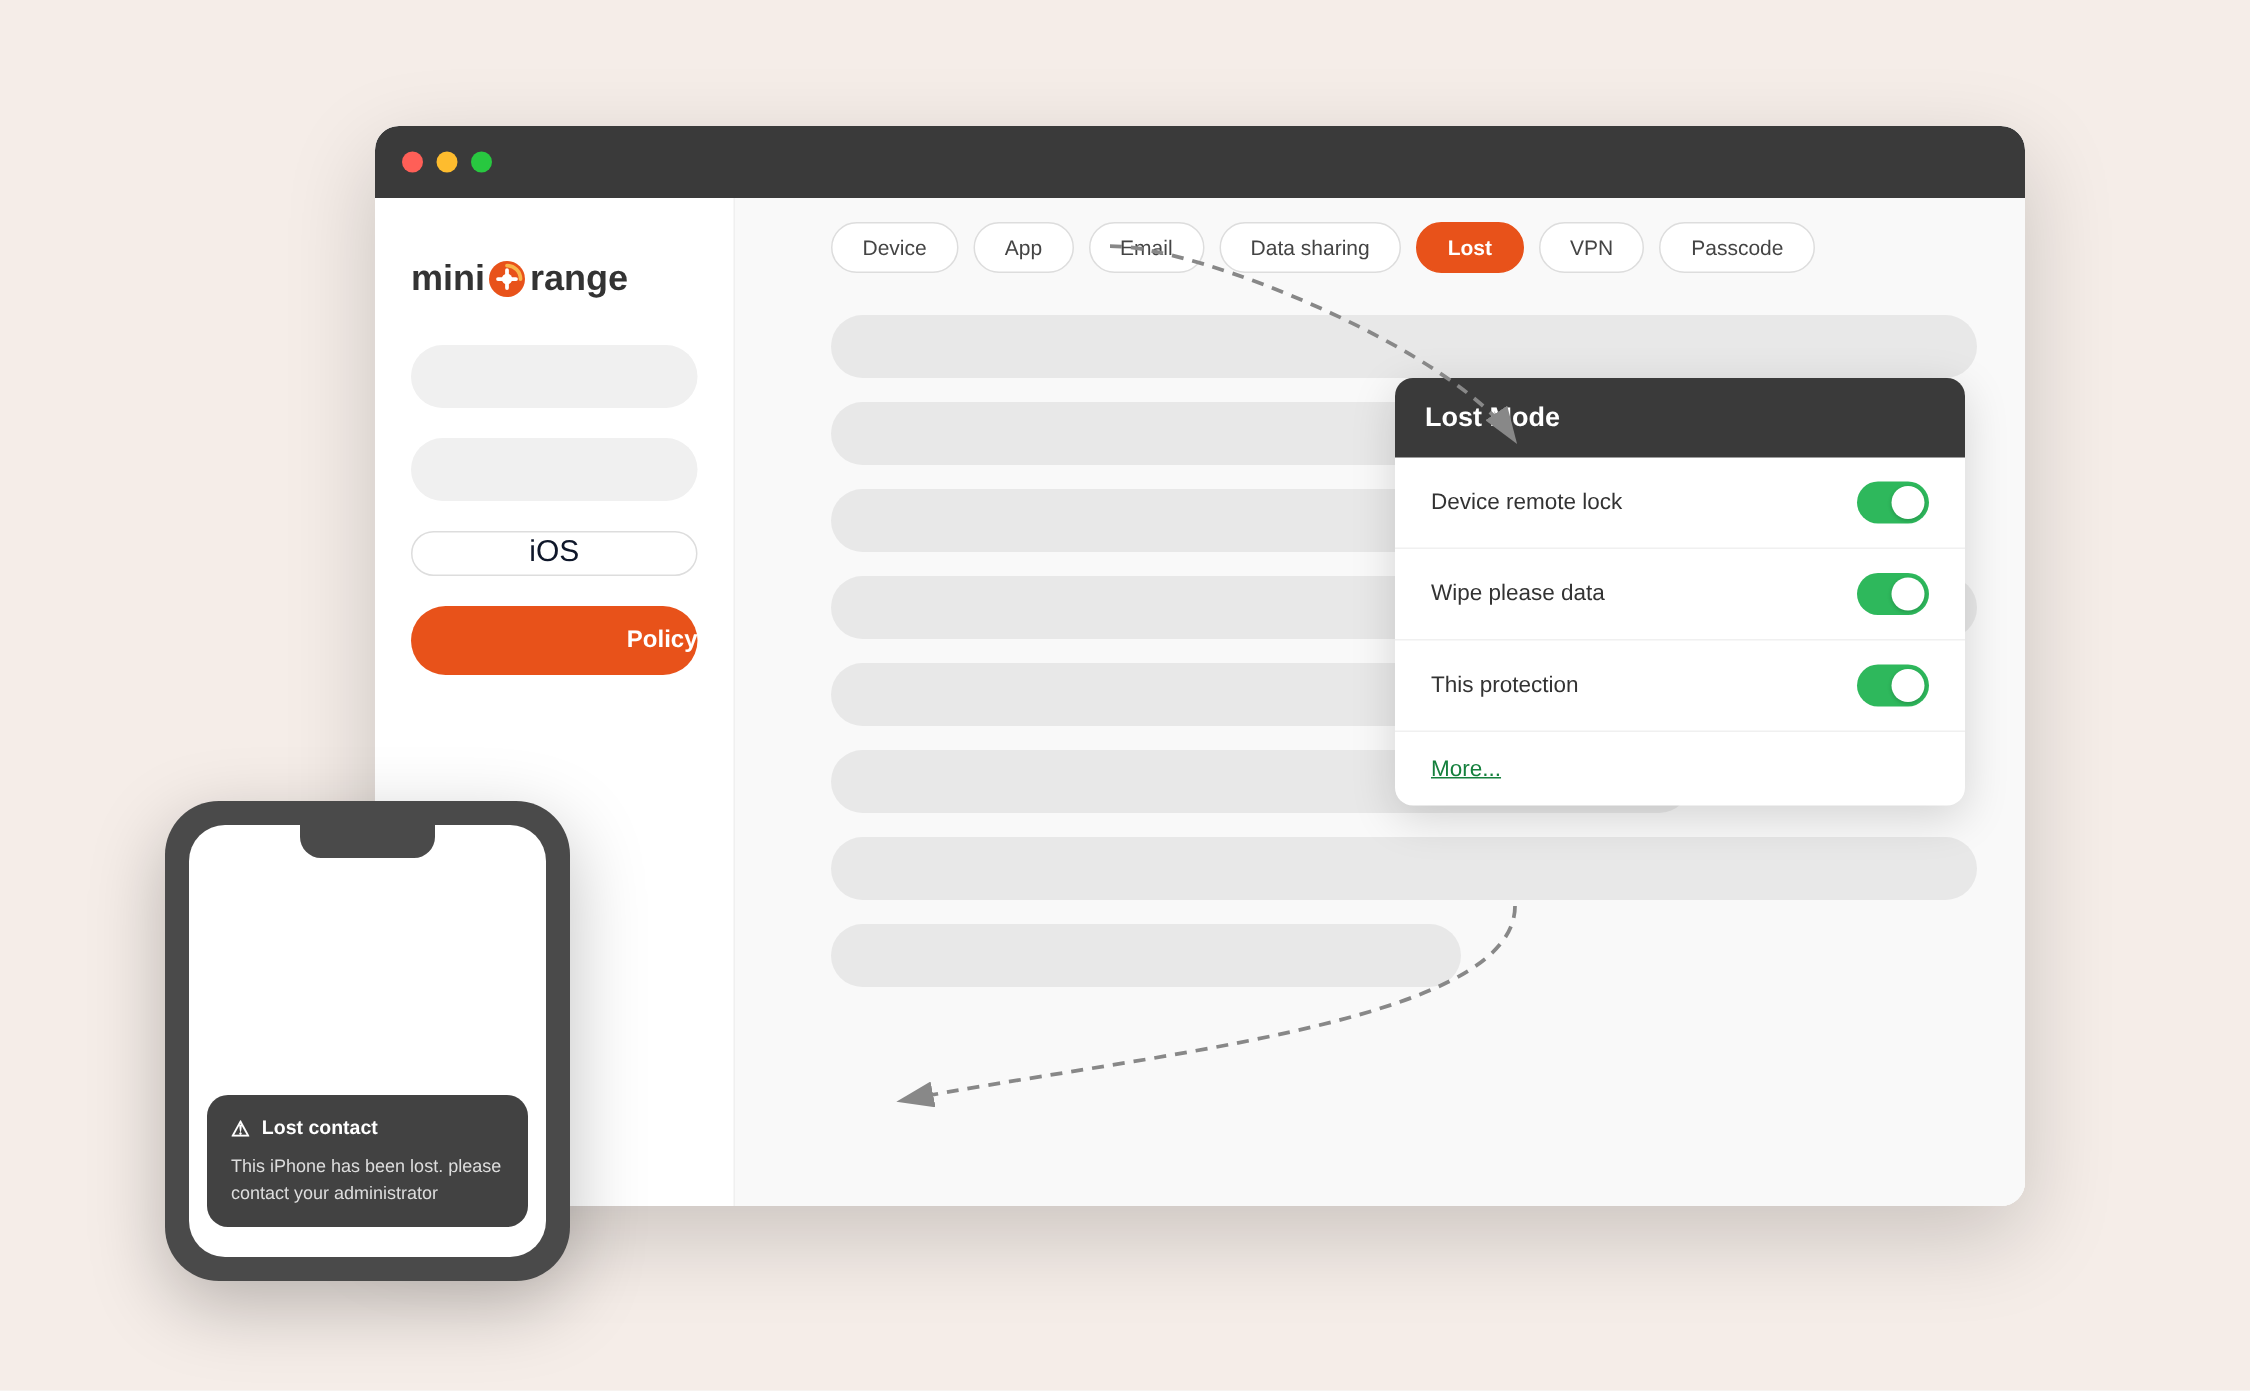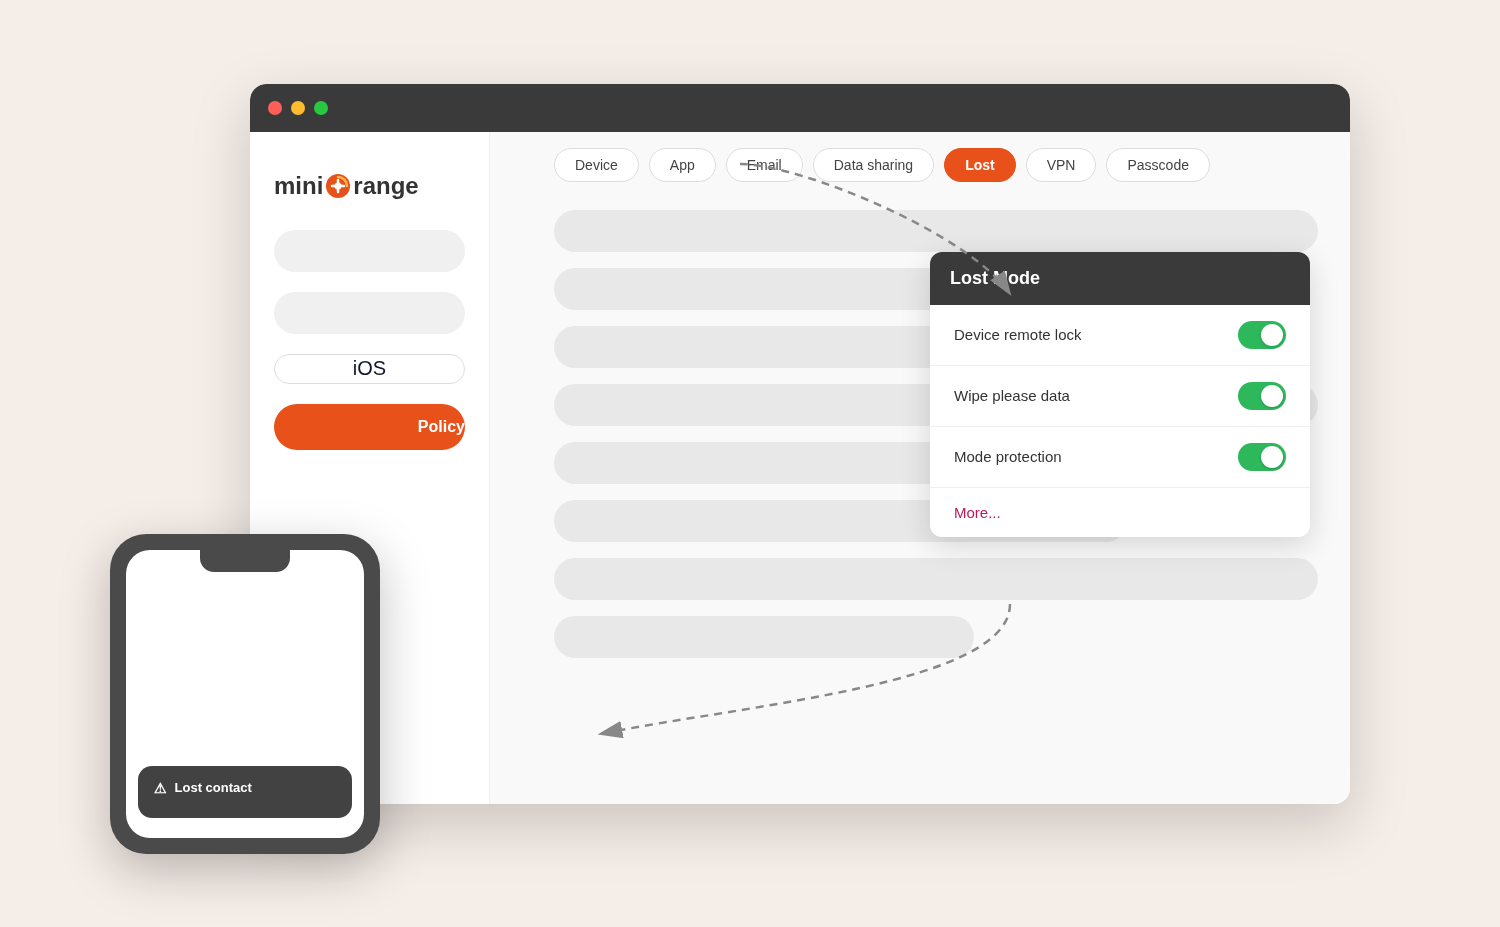--- a/index.html
+++ b/index.html
@@ -220,21 +220,22 @@
       align-items: center;
       justify-content: space-between;
       padding: 16px 24px;
       border-bottom: 1px solid #f0f0f0;
       font-size: 15px;
       color: #333;
     }
 
     .popup-row:last-child {
       border-bottom: none;
-      color: #be185d;
+      color: #15803d;
+      text-decoration: underline;
     }
 
     
     .toggle {
       position: relative;
       width: 48px;
       height: 28px;
       flex-shrink: 0;
     }
 
@@ -416,21 +417,21 @@
             <div class="popup-row">
               <span>Wipe please data</span>
               <div class="toggle">
                 <div class="toggle-track">
                   <div class="toggle-thumb"></div>
                 </div>
               </div>
             </div>
 
             <div class="popup-row">
-              <span>Mode protection</span>
+              <span>This protection</span>
               <div class="toggle">
                 <div class="toggle-track">
                   <div class="toggle-thumb"></div>
                 </div>
               </div>
             </div>
 
             <div class="popup-row">
               <span>More...</span>
             </div>
@@ -455,17 +456,18 @@
   </svg>
 
   <div class="phone-mockup">
     <div class="phone-screen">
       <div class="phone-notch"></div>
       <div class="phone-notification">
         <div class="notif-title">
           <span class="warn-icon">⚠</span>
           <span>Lost contact</span>
         </div>
+        <div class="notif-body">This iPhone has been lost. please contact your administrator</div>
       </div>
     </div>
   </div>
 
 </div>
 
 </body></html>

